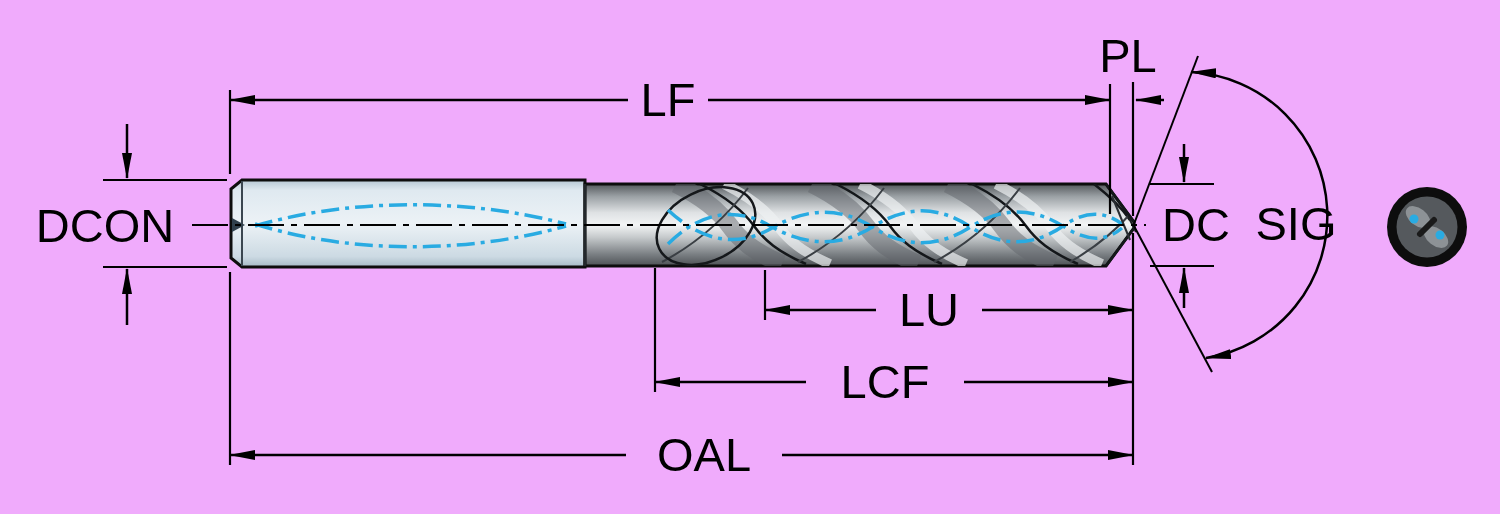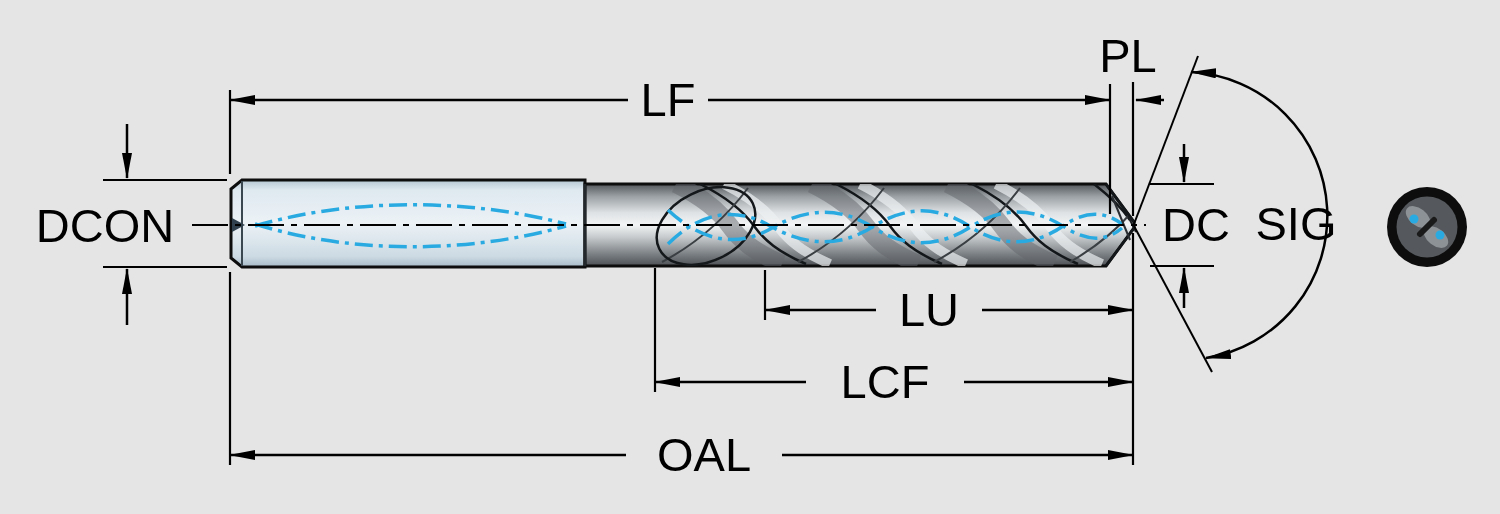--- a/index.html
+++ b/index.html
@@ -1,19 +1,19 @@
 <!DOCTYPE html>
 <html><head>
 <meta charset="utf-8">
 <style>
   html,body{margin:0;padding:0;background:#ffffff;}
   .stage{
     position:relative;
     width:1500px;height:514px;
-    background:#e5e5e5;
+    background:#f0abfc;
     overflow:hidden;
     font-family:"Liberation Sans", sans-serif;
   }
   svg{display:block;}
   .dim-label{
     font-family:"Liberation Sans", sans-serif;
     font-size:47px;
     fill:#000000;
     text-anchor:middle;
   }

